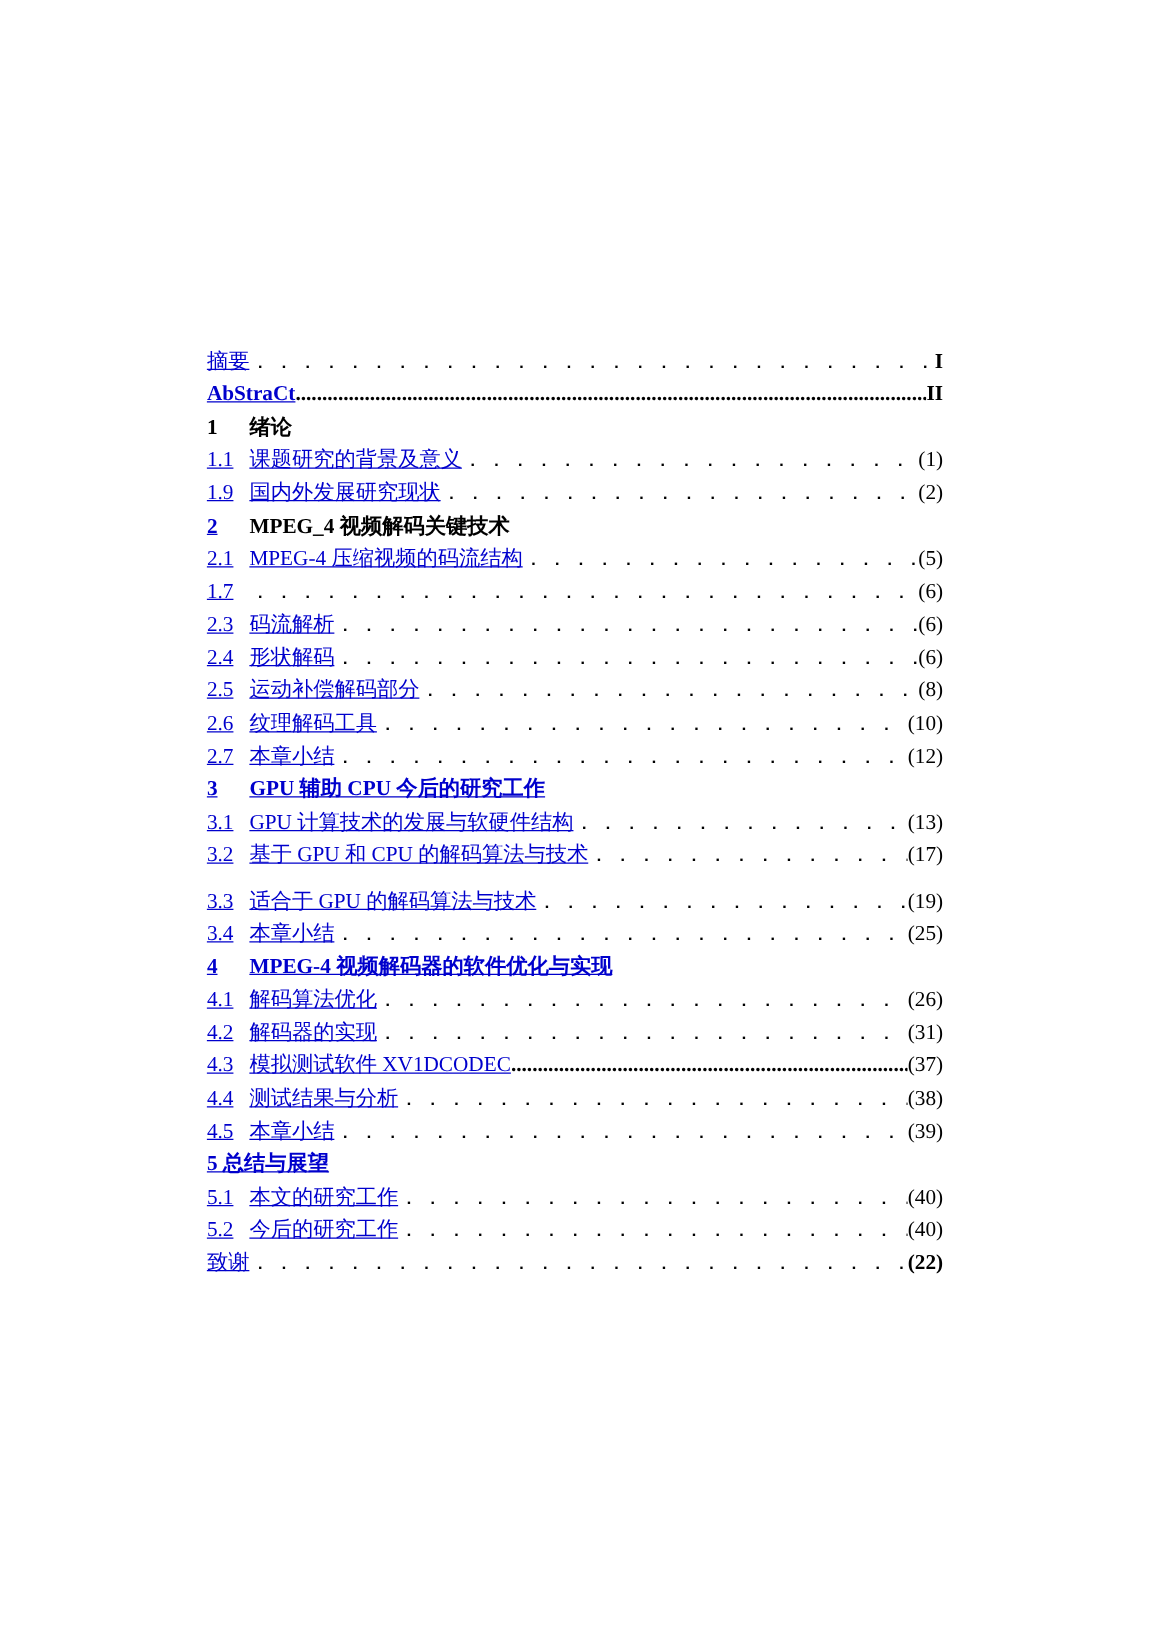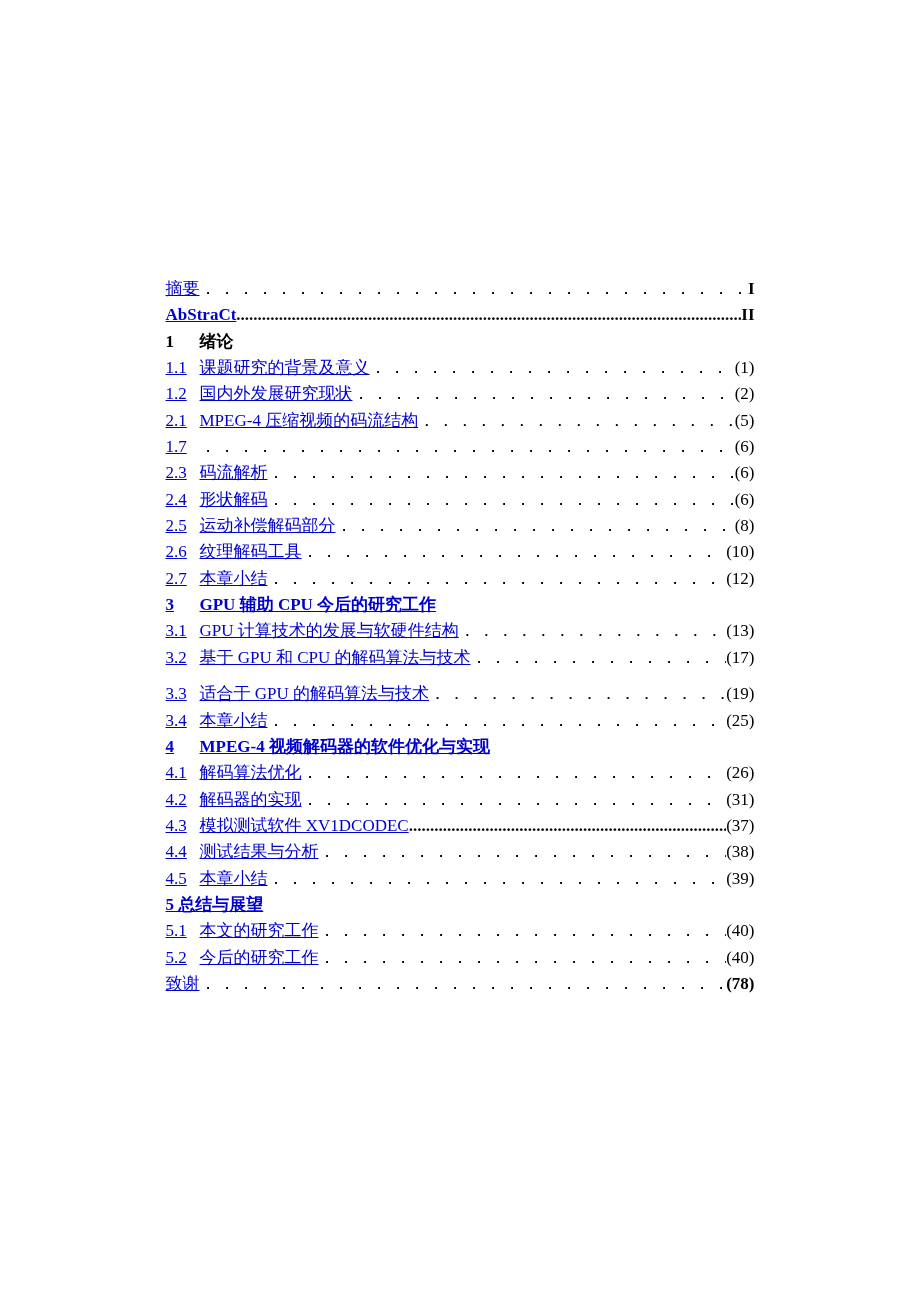--- a/index.html
+++ b/index.html
@@ -76,25 +76,26 @@
         <span class="pageno bold">II</span>
       </div>
       <div class="heading"><span class="num bold">1</span><span class="bold">绪论</span></div>
       <div class="toc-row">
         <span class="num link">1.1</span>
         <span class="link">课题研究的背景及意义</span>
         <span class="leader"></span>
         <span class="pageno">(1)</span>
       </div>
       <div class="toc-row">
-        <span class="num link">1.2</span>
+        <span class="num link">1.9</span>
         <span class="link">国内外发展研究现状</span>
         <span class="leader"></span>
         <span class="pageno">(2)</span>
       </div>
+      <div class="heading"><span class="num bold link">2</span><span class="bold">MPEG_4 视频解码关键技术</span></div>
       <div class="toc-row">
         <span class="num link">2.1</span>
         <span class="link">MPEG-4 压缩视频的码流结构</span>
         <span class="leader"></span>
         <span class="pageno">(5)</span>
       </div>
       <div class="toc-row">
         <span class="num link">1.7</span>
         <span class="leader"></span>
         <span class="pageno">(6)</span>
@@ -195,16 +196,16 @@
       </div>
       <div class="toc-row">
         <span class="num link">5.2</span>
         <span class="link">今后的研究工作</span>
         <span class="leader"></span>
         <span class="pageno">(40)</span>
       </div>
       <div class="toc-row">
         <span class="link">致谢</span>
         <span class="leader"></span>
-        <span class="pageno bold">(78)</span>
+        <span class="pageno bold">(22)</span>
       </div>
     </div>
 </div>
 
 </body></html>

